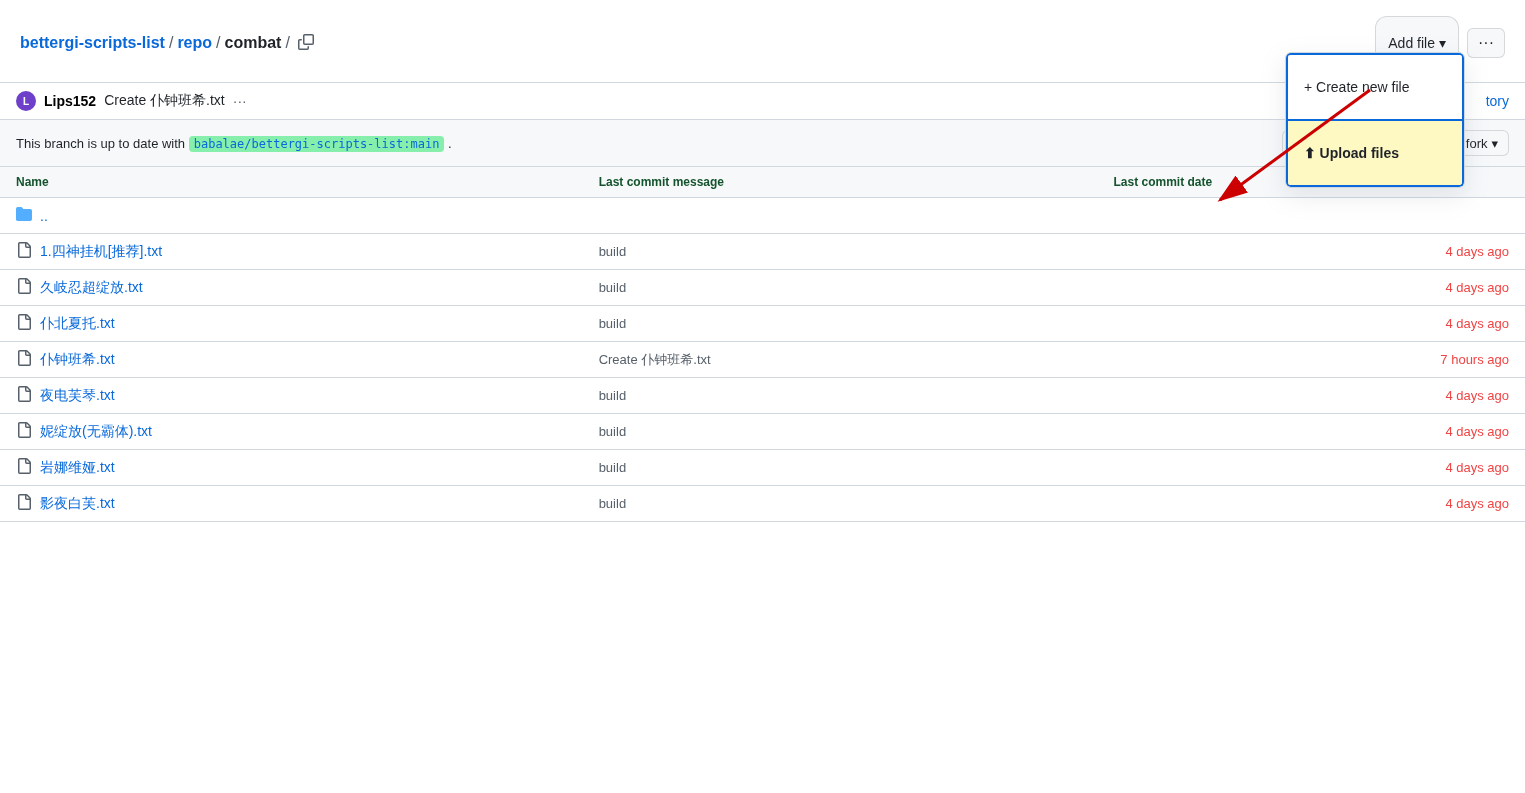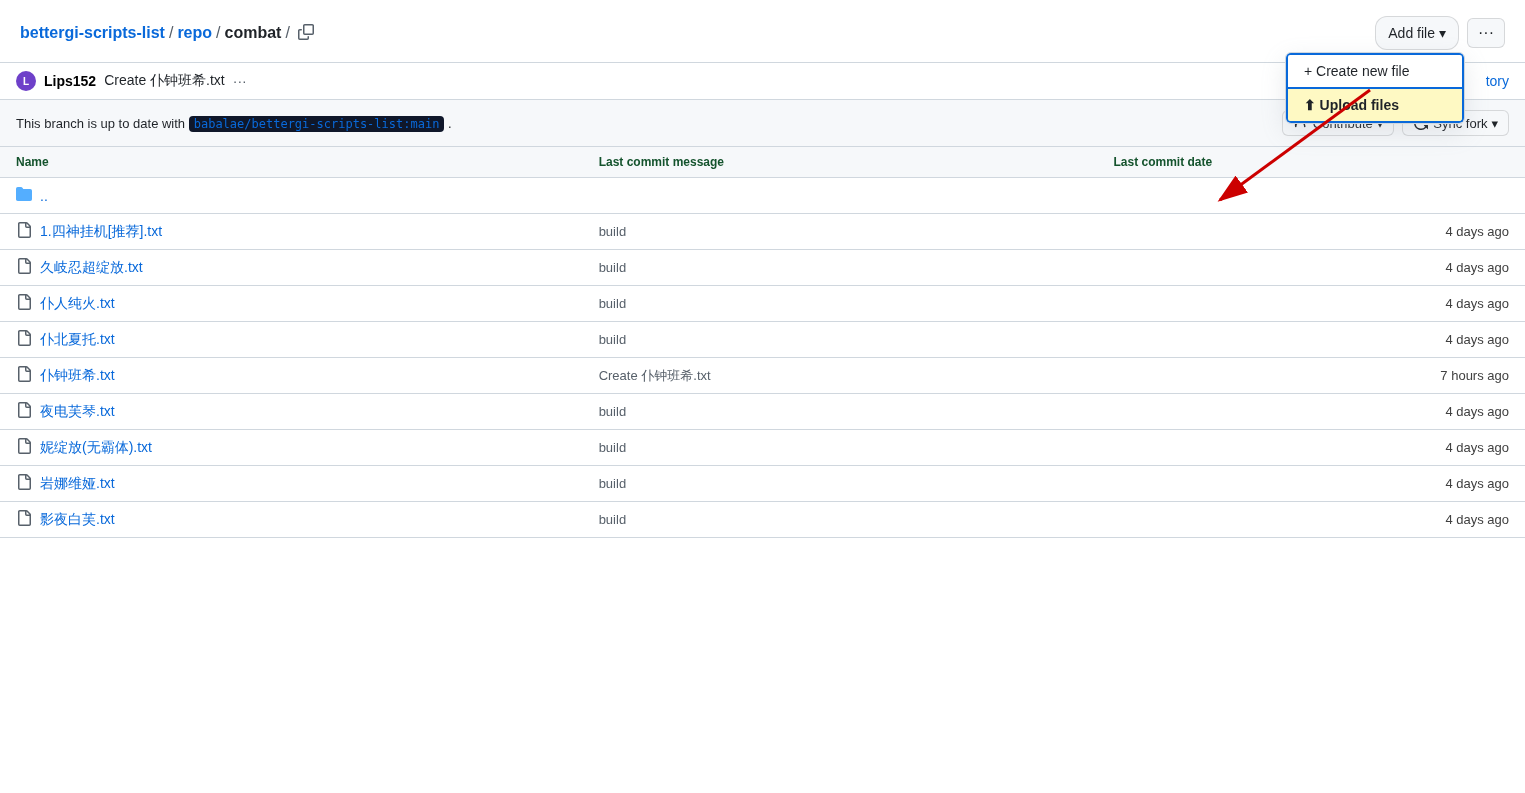--- a/index.html
+++ b/index.html
@@ -48,21 +48,21 @@
       position: relative;
     }
 
     .add-file-btn {
       display: flex;
       align-items: center;
       gap: 4px;
       background: #f6f8fa;
       border: 1px solid rgba(31,35,40,0.15);
       border-radius: 12px;
-      padding: 8px 12px;
+      padding: 18px 12px;
       cursor: pointer;
       font-size: 14px;
       font-weight: 500;
       color: #1f2328;
     }
 
     .more-btn {
       background: #f6f8fa;
       border: 1px solid rgba(31,35,40,0.15);
       border-radius: 6px;
@@ -82,21 +82,21 @@
       border-radius: 6px;
       box-shadow: 0 8px 24px rgba(140,149,159,0.2);
       z-index: 100;
       min-width: 180px;
       overflow: hidden;
     }
     .dropdown-item {
       display: flex;
       align-items: flex-end;
       gap: 8px;
-      padding: 8px 16px;
+      padding: 24px 16px;
       cursor: pointer;
       font-size: 14px;
       color: #1f2328;
       border: 2px solid transparent;
     }
     .dropdown-item:first-child {
       border: 2px solid #0969da;
       border-radius: 4px 4px 0 0;
       background: #fff;
     }
@@ -164,21 +164,21 @@
       padding: 10px 16px;
       background: #f6f8fa;
       border-bottom: 1px solid #d0d7de;
       font-size: 13px;
     }
     .branch-link {
       color: #0969da;
       text-decoration: none;
       font-family: monospace;
       font-size: 12px;
-      background: #0f172a;
+      background: #86efac;
       padding: 1px 5px;
       border-radius: 4px;
     }
     .branch-actions {
       display: flex;
       align-items: center;
       gap: 8px;
     }
     .branch-btn {
       display: flex;
@@ -211,21 +211,21 @@
       border-bottom: 1px solid #d0d7de;
     }
     .file-table th:last-child { }
     .file-table td {
       padding: 8px 16px;
       border-bottom: 1px solid #d0d7de;
       vertical-align: middle;
     }
     .file-table td:last-child {
       text-align: right;
-      color: #404040;
+      color: #ef4444;
       font-size: 13px;
     }
     .file-table td:nth-child(2) { color: #57606a; font-size: 13px; }
 
     .file-name-cell {
       display: flex;
       align-items: center;
       gap: 8px;
     }
     .file-link {
@@ -371,32 +371,20 @@
           </td>
           <td>build</td>
           <td>4 days ago</td>
         </tr>
         <tr>
           <td>
             <div class="file-name-cell">
               <span><svg width="16" height="16" viewBox="0 0 16 16" fill="#57606a">
                   <path d="M2 1.75C2 .784 2.784 0 3.75 0h6.586c.464 0 .909.184 1.237.513l2.914 2.914c.329.328.513.773.513 1.237v9.586A1.75 1.75 0 0 1 13.25 16h-9.5A1.75 1.75 0 0 1 2 14.25Zm1.75-.25a.25.25 0 0 0-.25.25v12.5c0 .138.112.25.25.25h9.5a.25.25 0 0 0 .25-.25V6h-2.75A1.75 1.75 0 0 1 9 4.25V1.5Zm6.75.062V4.25c0 .138.112.25.25.25h2.688l-.011-.013-2.914-2.914-.013-.011Z"></path>
                 </svg></span>
-              <a href="#" class="file-link">仆人纯火.txt</a>
-            </div>
-          </td>
-          <td>build</td>
-          <td>4 days ago</td>
-        </tr>
-        <tr>
-          <td>
-            <div class="file-name-cell">
-              <span><svg width="16" height="16" viewBox="0 0 16 16" fill="#57606a">
-                  <path d="M2 1.75C2 .784 2.784 0 3.75 0h6.586c.464 0 .909.184 1.237.513l2.914 2.914c.329.328.513.773.513 1.237v9.586A1.75 1.75 0 0 1 13.25 16h-9.5A1.75 1.75 0 0 1 2 14.25Zm1.75-.25a.25.25 0 0 0-.25.25v12.5c0 .138.112.25.25.25h9.5a.25.25 0 0 0 .25-.25V6h-2.75A1.75 1.75 0 0 1 9 4.25V1.5Zm6.75.062V4.25c0 .138.112.25.25.25h2.688l-.011-.013-2.914-2.914-.013-.011Z"></path>
-                </svg></span>
               <a href="#" class="file-link">仆北夏托.txt</a>
             </div>
           </td>
           <td>build</td>
           <td>4 days ago</td>
         </tr>
         <tr>
           <td>
             <div class="file-name-cell">
               <span><svg width="16" height="16" viewBox="0 0 16 16" fill="#57606a">

